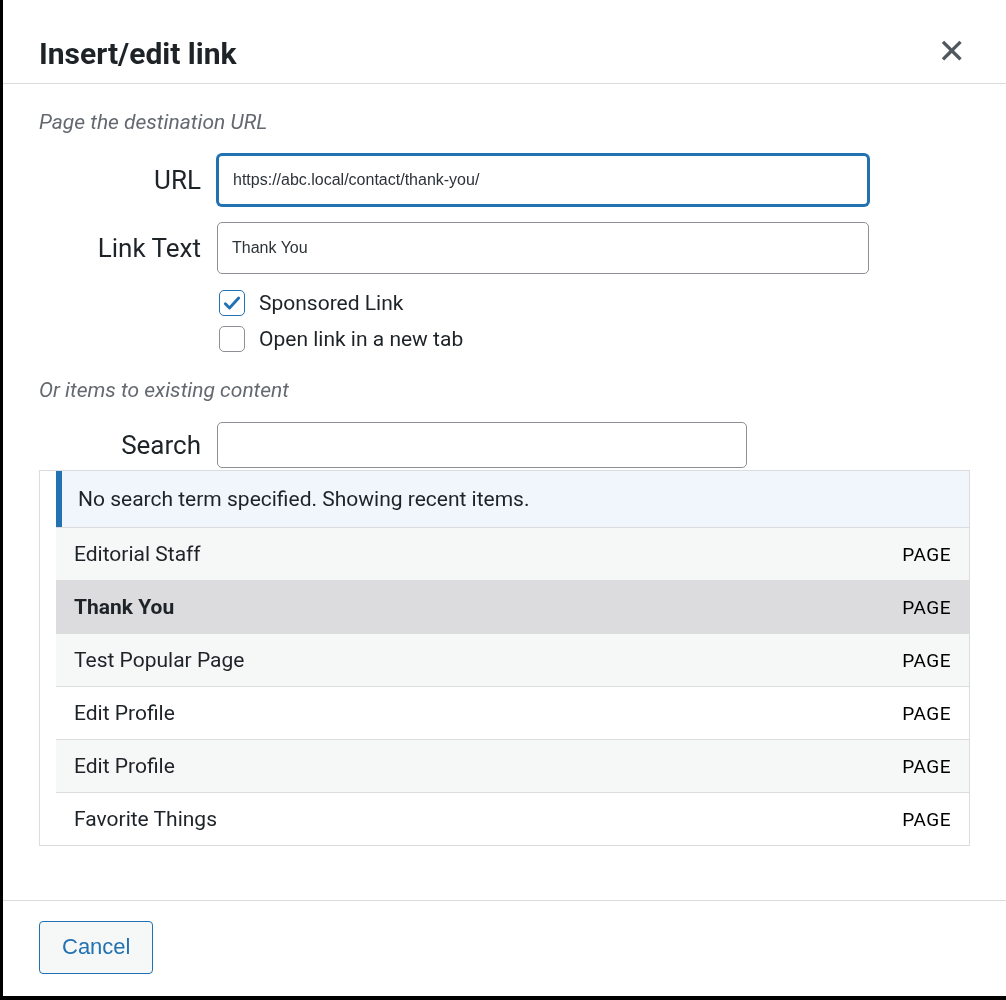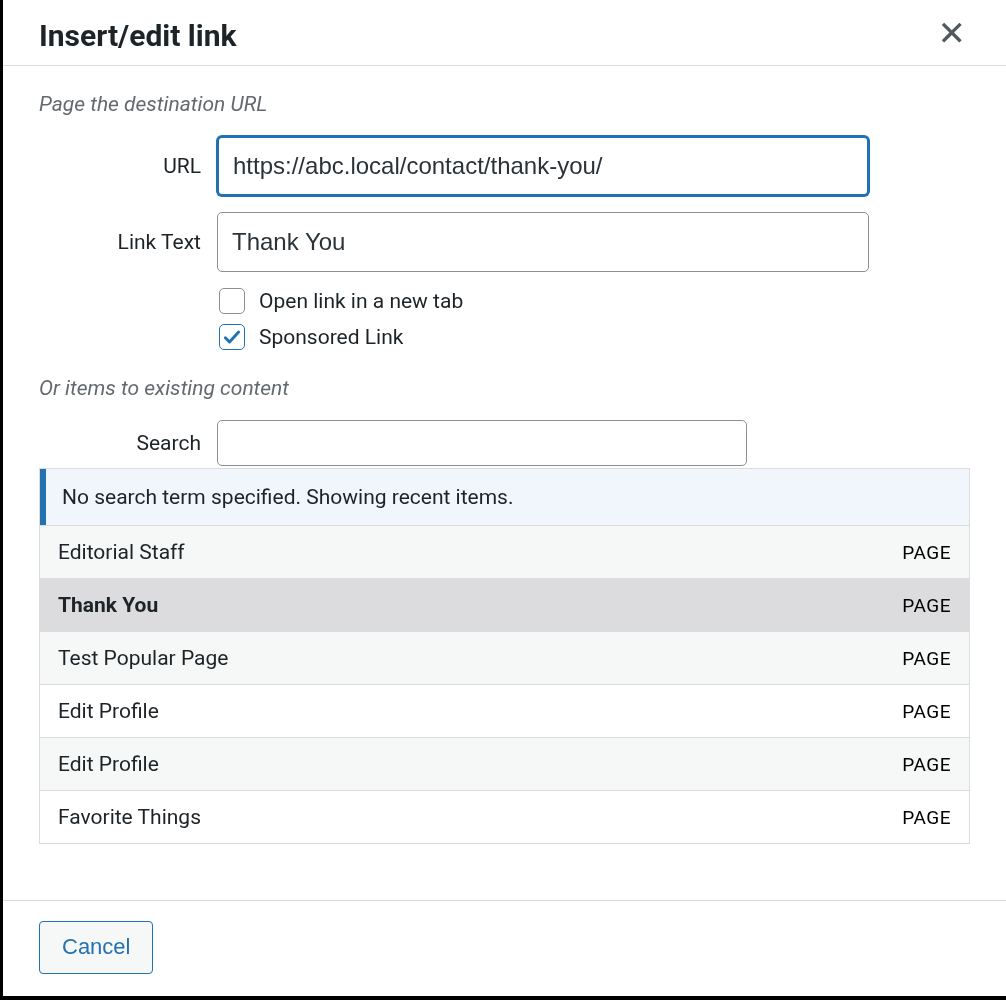--- a/index.html
+++ b/index.html
@@ -17,21 +17,21 @@
     position: relative;
     display: flex;
     flex-direction: column;
     border-left: 3px solid #000;
     border-bottom: 4px solid #000;
   }
   .dialog-header {
     display: flex;
     justify-content: space-between;
     align-items: flex-start;
-    padding: 18px 36px 12px 36px;
+    padding: 36px 36px 12px 36px;
     border-bottom: 1px solid #dcdcde;
   }
   .dialog-title {
     font-size: 30px;
     font-weight: 700;
     margin: 0;
     color: #1d2327;
   }
   .close-btn {
     background: none;
@@ -56,29 +56,29 @@
   }
   .form-row {
     display: flex;
     align-items: center;
     margin-bottom: 16px;
   }
   .form-label {
     width: 178px;
     text-align: right;
     padding-right: 16px;
-    font-size: 21px;
+    font-size: 26px;
     color: #1d2327;
   }
   .form-input {
     flex: 1;
     max-width: 652px;
-    height: 60px;
+    height: 52px;
     padding: 8px 14px;
-    font-size: 24px;
+    font-size: 16px;
     color: #2c3338;
     border: 1px solid #8c8f94;
     border-radius: 5px;
     background: #fff;
     outline: none;
   }
   .form-input.focused {
     border: 2px solid #2271b1;
     box-shadow: 0 0 0 1px #2271b1;
   }
@@ -123,20 +123,21 @@
   .checkbox-label {
     font-size: 21px;
   }
   .existing-section {
     margin-top: 26px;
   }
   .results-wrap {
     margin-top: -14px;
     border: 1px solid #dcdcde;
     border-left: 1px solid #dcdcde;
+    padding-left: 16px;
   }
   .results-banner {
     background: #f0f6fc;
     border-left: 6px solid #2271b1;
     padding: 16px 16px;
     font-size: 21px;
     color: #1d2327;
   }
   .result-item {
     display: flex;
@@ -208,34 +209,34 @@
       <label class="form-label">URL</label>
       <input type="text" class="form-input focused" value="https://abc.local/contact/thank-you/" style="">
     </div>
 
     <div class="form-row">
       <label class="form-label">Link Text</label>
       <input type="text" class="form-input" value="Thank You" style="">
     </div>
 
     <div class="checkbox-area">
-      <div class="checkbox-row">
-        <span class="wp-checkbox" id="cb-newtab">
-          
-        </span>
-        <span class="checkbox-label">Open link in a new tab</span>
-      </div>
       <div class="checkbox-row">
         <span class="wp-checkbox checked" id="cb-sponsored">
           <svg viewBox="0 0 24 24" fill="none" stroke-width="3.5" stroke-linecap="round" stroke-linejoin="round">
               <polyline points="4 13 9 18 20 6"></polyline>
             </svg>
         </span>
         <span class="checkbox-label">Sponsored Link</span>
       </div>
+      <div class="checkbox-row">
+        <span class="wp-checkbox" id="cb-newtab">
+          
+        </span>
+        <span class="checkbox-label">Open link in a new tab</span>
+      </div>
     </div>
 
     <div class="existing-section">
       <p class="section-hint">Or items to existing content</p>
 
       <div class="form-row">
         <label class="form-label">Search</label>
         <input type="text" class="form-input search" value="" style="">
       </div>
 

